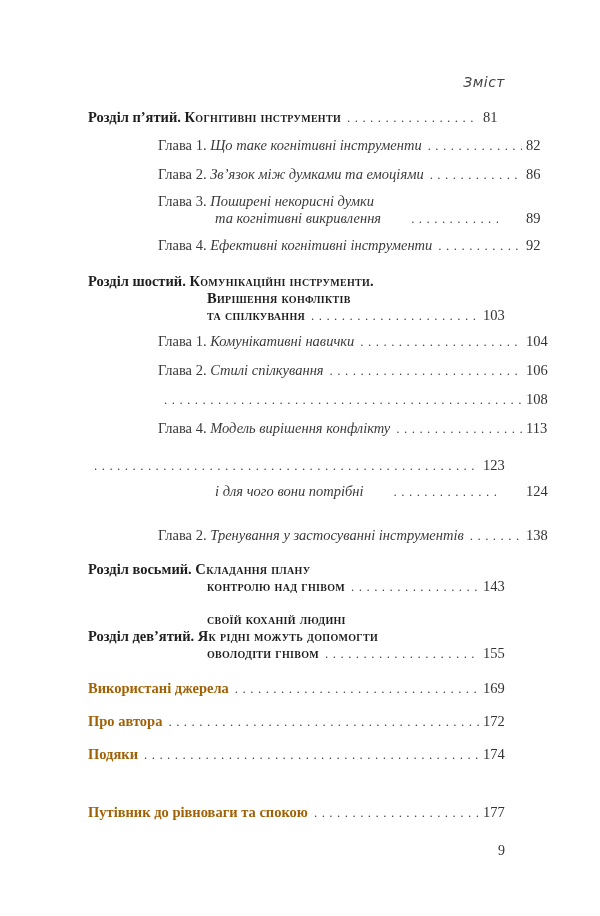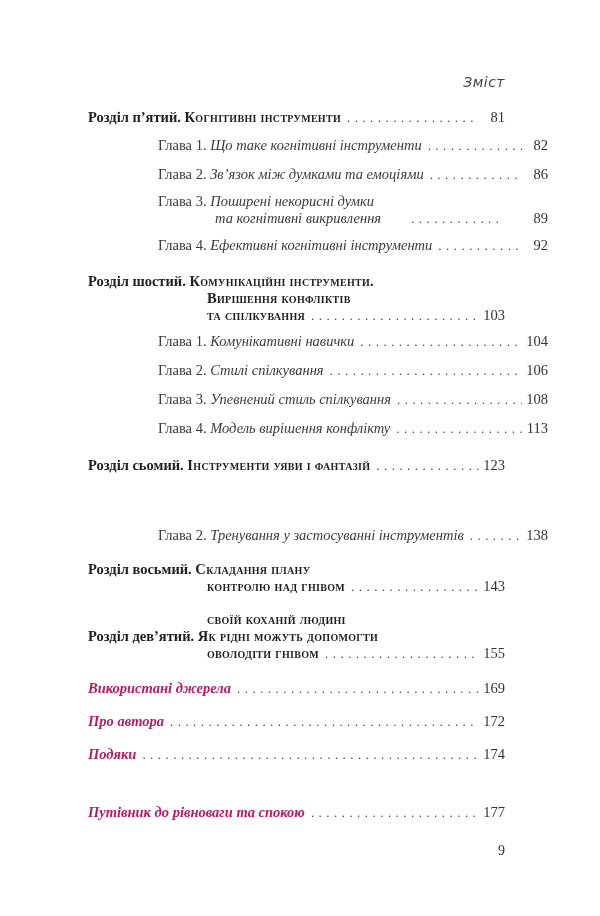--- a/index.html
+++ b/index.html
@@ -6,29 +6,29 @@
   body { width: 600px; height: 916px; position: relative; overflow: hidden;
          font-family: "Liberation Serif", "DejaVu Serif", serif; color: #2a2a2a; }
   .running-head { position: absolute; top: 74px; right: 95px; font-family: "DejaVu Sans", sans-serif;
                   font-style: italic; font-size: 14px; color: #444; letter-spacing: 0.5px; }
   .toc { position: absolute; left: 88px; width: 417px; top: 0; }
   .entry { position: absolute; left: 0; width: 417px; font-size: 14.5px; line-height: 17px; }
   .line { display: flex; align-items: baseline; white-space: nowrap; }
   .line .txt { flex: 0 0 auto; text-align: right; }
   .leader { flex: 1 1 auto; overflow: hidden; margin: 0 4px 0 6px; color: #444; letter-spacing: 2.3px; font-size: 13px; }
   .leader::before { content: ". . . . . . . . . . . . . . . . . . . . . . . . . . . . . . . . . . . . . . . . . . . . . . . . . . . . . . . ."; letter-spacing: 0.6px; }
-  .page { flex: 0 0 auto; text-align: right; min-width: 22px; color: #333; }
+  .page { flex: 0 0 auto; min-width: 22px; color: #333; }
   .section .txt { font-weight: bold; color: #1e1e1e; }
   .section .txt .caps { font-variant: small-caps; letter-spacing: 0.3px; }
   .chapter { left: 27px; width: 390px; color: #3a3a3a; margin-left: 43px; }
   .chapter .num { font-style: normal; }
   .chapter .title { font-style: italic; }
   .cont-ch { padding-left: 57px; gap: 24px; }
   .cont-sec { padding-left: 119px; }
-  .backmatter .txt { font-weight: bold; font-style: italic; color: #be185d; }
+  .backmatter .txt { font-weight: bold; color: #a16207; }
   .page-number { position: absolute; top: 843px; right: 95px; font-size: 14px; color: #333; }
 </style>
 </head>
 <body>
 
 <div class="running-head">Зміст</div>
 
 <div class="toc">
 
   <div class="entry section" style="top:109px">
@@ -92,41 +92,44 @@
   </div>
   <div class="entry chapter" style="top:362px">
     <div class="line">
       <span class="txt"><span class="num">Глава 2.</span> <span class="title">Стилі спілкування</span></span>
       <span class="leader"></span>
       <span class="page">106</span>
     </div>
   </div>
   <div class="entry chapter" style="top:391px">
     <div class="line">
-      <span class="txt"><span class="num">Глава 3.</span> <span class="title">Упевнений стиль спілкування</span></span>
       <span class="leader"></span>
       <span class="page">108</span>
     </div>
   </div>
   <div class="entry chapter" style="top:420px">
     <div class="line">
       <span class="txt"><span class="num">Глава 4.</span> <span class="title">Модель вирішення конфлікту</span></span>
       <span class="leader"></span>
       <span class="page">113</span>
     </div>
   </div>
 
   <div class="entry section" style="top:457px">
     <div class="line">
-      <span class="txt"><span>Розділ сьомий.</span> <span class="caps">Інструменти уяви і фантазій</span></span>
       <span class="leader"></span>
       <span class="page">123</span>
     </div>
   </div>
   <div class="entry chapter" style="top:483px">
+    <div class="line cont-ch">
+      <span class="txt"><span class="title">і для чого вони потрібні</span></span>
+      <span class="leader"></span>
+      <span class="page">124</span>
+    </div>
   </div>
   <div class="entry chapter" style="top:527px">
     <div class="line">
       <span class="txt"><span class="num">Глава 2.</span> <span class="title">Тренування у застосуванні інструментів</span></span>
       <span class="leader"></span>
       <span class="page">138</span>
     </div>
   </div>
 
   <div class="entry section" style="top:561px">

